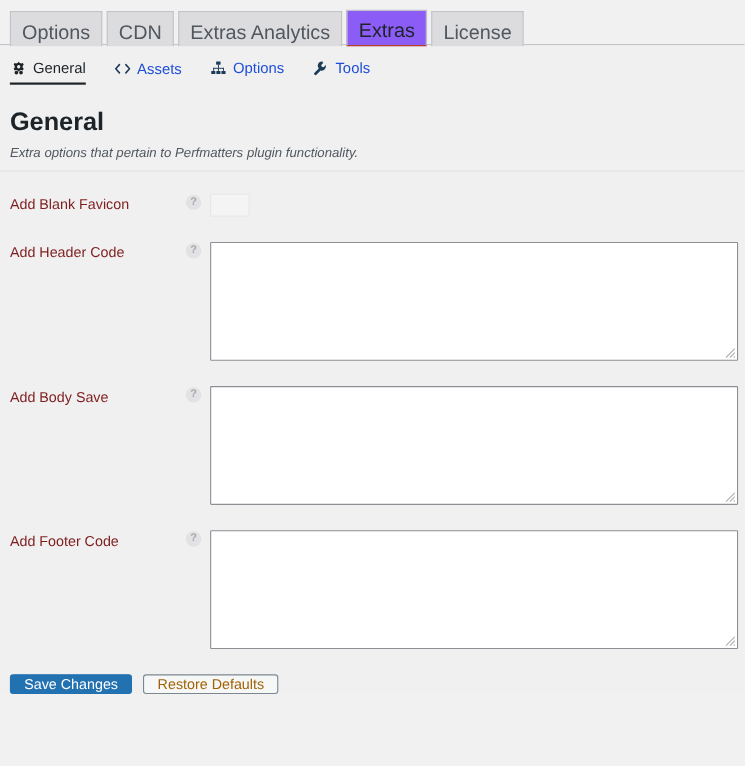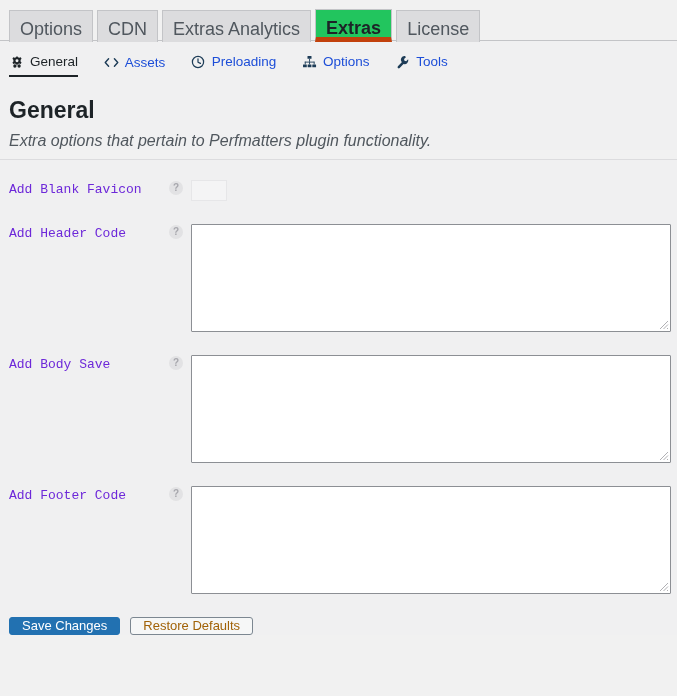--- a/index.html
+++ b/index.html
@@ -45,24 +45,24 @@
     background: #dcdcde;
     color: #50575e;
     border: 1px solid #c3c4c7;
     border-bottom: none;
     text-decoration: none;
     z-index: 1;
     box-sizing: border-box;
     height: 32px;
   }
   .nav-tab.active {
-    background: #22c55e;
+    background: #8b5cf6;
     color: #1d2327;
-    font-weight: 700;
-    border-bottom: 5px solid #c2410c;
+    font-weight: 400;
+    border-bottom: 1px solid #c2410c;
     z-index: 3;
     height: 33px;
   }
 
   
   .subnav {
     padding: 13px 0 0 9px;
     height: 37px;
     box-sizing: border-box;
     background: #f0f0f1;
@@ -109,21 +109,21 @@
     background: #f0f0f1;
   }
   .page-title {
     font-size: 23px;
     font-weight: 600;
     color: #1d2327;
     margin: 0 0 6px 0;
     line-height: 1.3;
   }
   .page-desc {
-    font-size: 16px;
+    font-size: 12px;
     font-style: italic;
     color: #50575e;
     margin: 0 0 9px 0;
   }
   .head-rule {
     height: 1px;
     background: #dcdcde;
     margin: 0 0 0 0;
   }
 
@@ -134,23 +134,22 @@
   }
   .option-row {
     display: flex;
     align-items: flex-start;
     padding: 20px 0 0 0;
   }
   .option-label {
     width: 160px;
     flex: 0 0 160px;
     font-size: 13px;
-    color: #6d28d9;
+    color: #7f1d1d;
     padding-top: 2px;
-    font-family: Liberation Mono, monospace;
   }
   .option-help {
     flex: 0 0 22px;
     display: flex;
     justify-content: flex-start;
     padding-top: 1px;
   }
   .help-icon {
     display: inline-flex;
     align-items: center;
@@ -281,29 +280,20 @@
   <a class="subnav-item" href="#">
     <span class="subnav-icon">
       <svg width="15" height="13" viewBox="0 0 18 14" fill="none" stroke="currentColor" stroke-width="1.7" stroke-linecap="round" stroke-linejoin="round" aria-hidden="true">
         <polyline points="5.5,2.5 1.5,7 5.5,11.5"></polyline>
         <polyline points="12.5,2.5 16.5,7 12.5,11.5"></polyline>
       </svg>
     </span>
     <span>Assets</span>
   </a>
 
-  <a class="subnav-item" href="#">
-    <span class="subnav-icon">
-      <svg width="14" height="14" viewBox="0 0 16 16" fill="none" stroke="currentColor" stroke-width="1.4" aria-hidden="true">
-        <circle cx="8" cy="8" r="6.4"></circle>
-        <polyline points="8,4.3 8,8.2 10.8,9.6" stroke-linecap="round" stroke-linejoin="round"></polyline>
-      </svg>
-    </span>
-    <span>Preloading</span>
-  </a>
 
   <a class="subnav-item" href="#">
     <span class="subnav-icon">
       <svg width="15" height="14" viewBox="0 0 16 16" fill="currentColor" aria-hidden="true">
         <rect x="5.7" y="1" width="4.6" height="3.4" rx="0.4"></rect>
         <rect x="0.6" y="10.8" width="4.3" height="3.3" rx="0.4"></rect>
         <rect x="5.9" y="10.8" width="4.3" height="3.3" rx="0.4"></rect>
         <rect x="11.2" y="10.8" width="4.3" height="3.3" rx="0.4"></rect>
         <rect x="7.6" y="4.4" width="1" height="3.2"></rect>
         <rect x="2.6" y="7.6" width="11" height="1"></rect>

